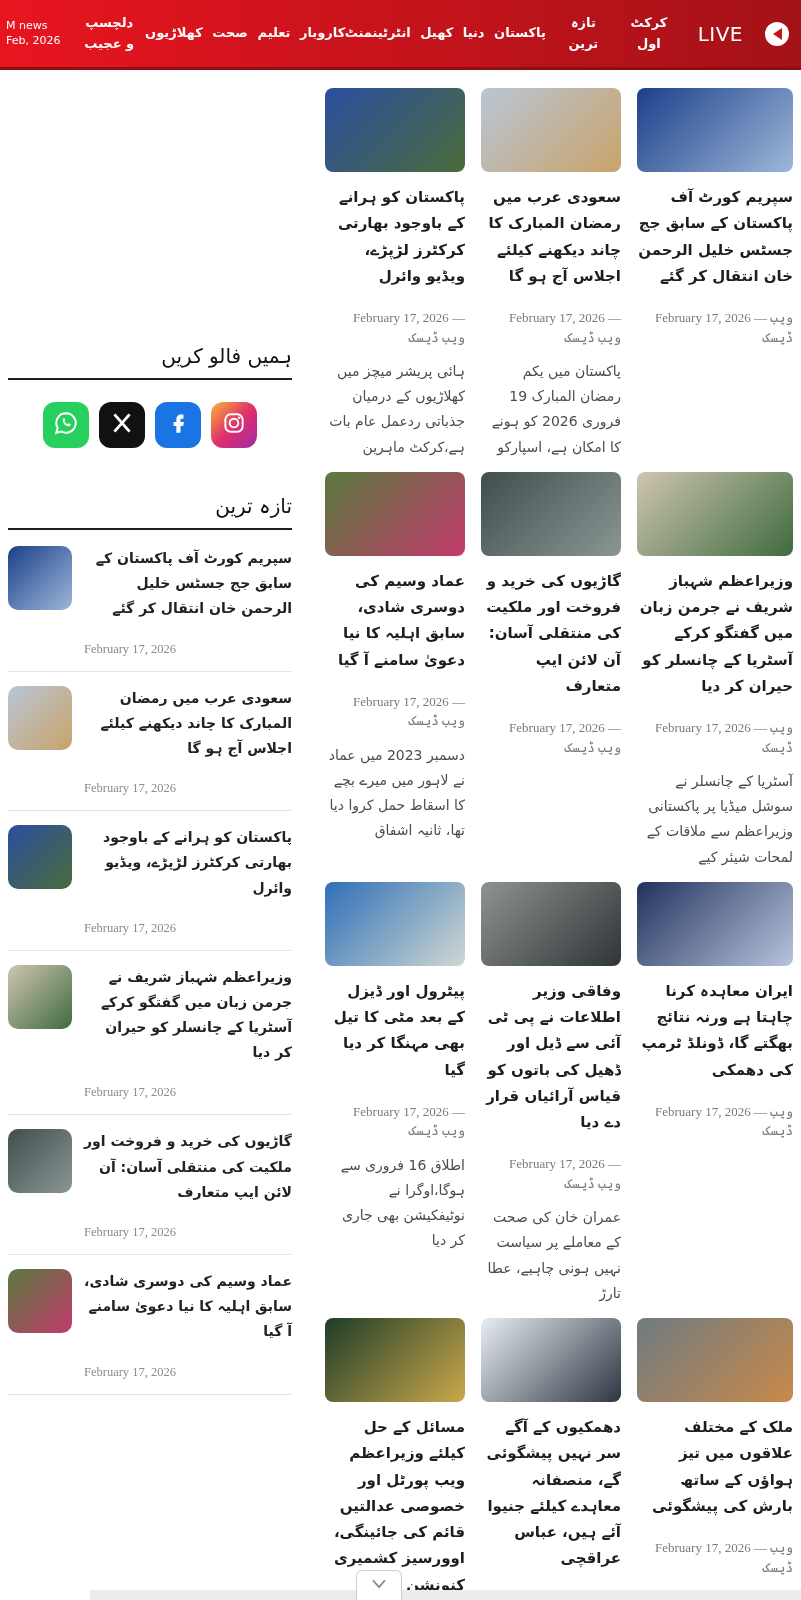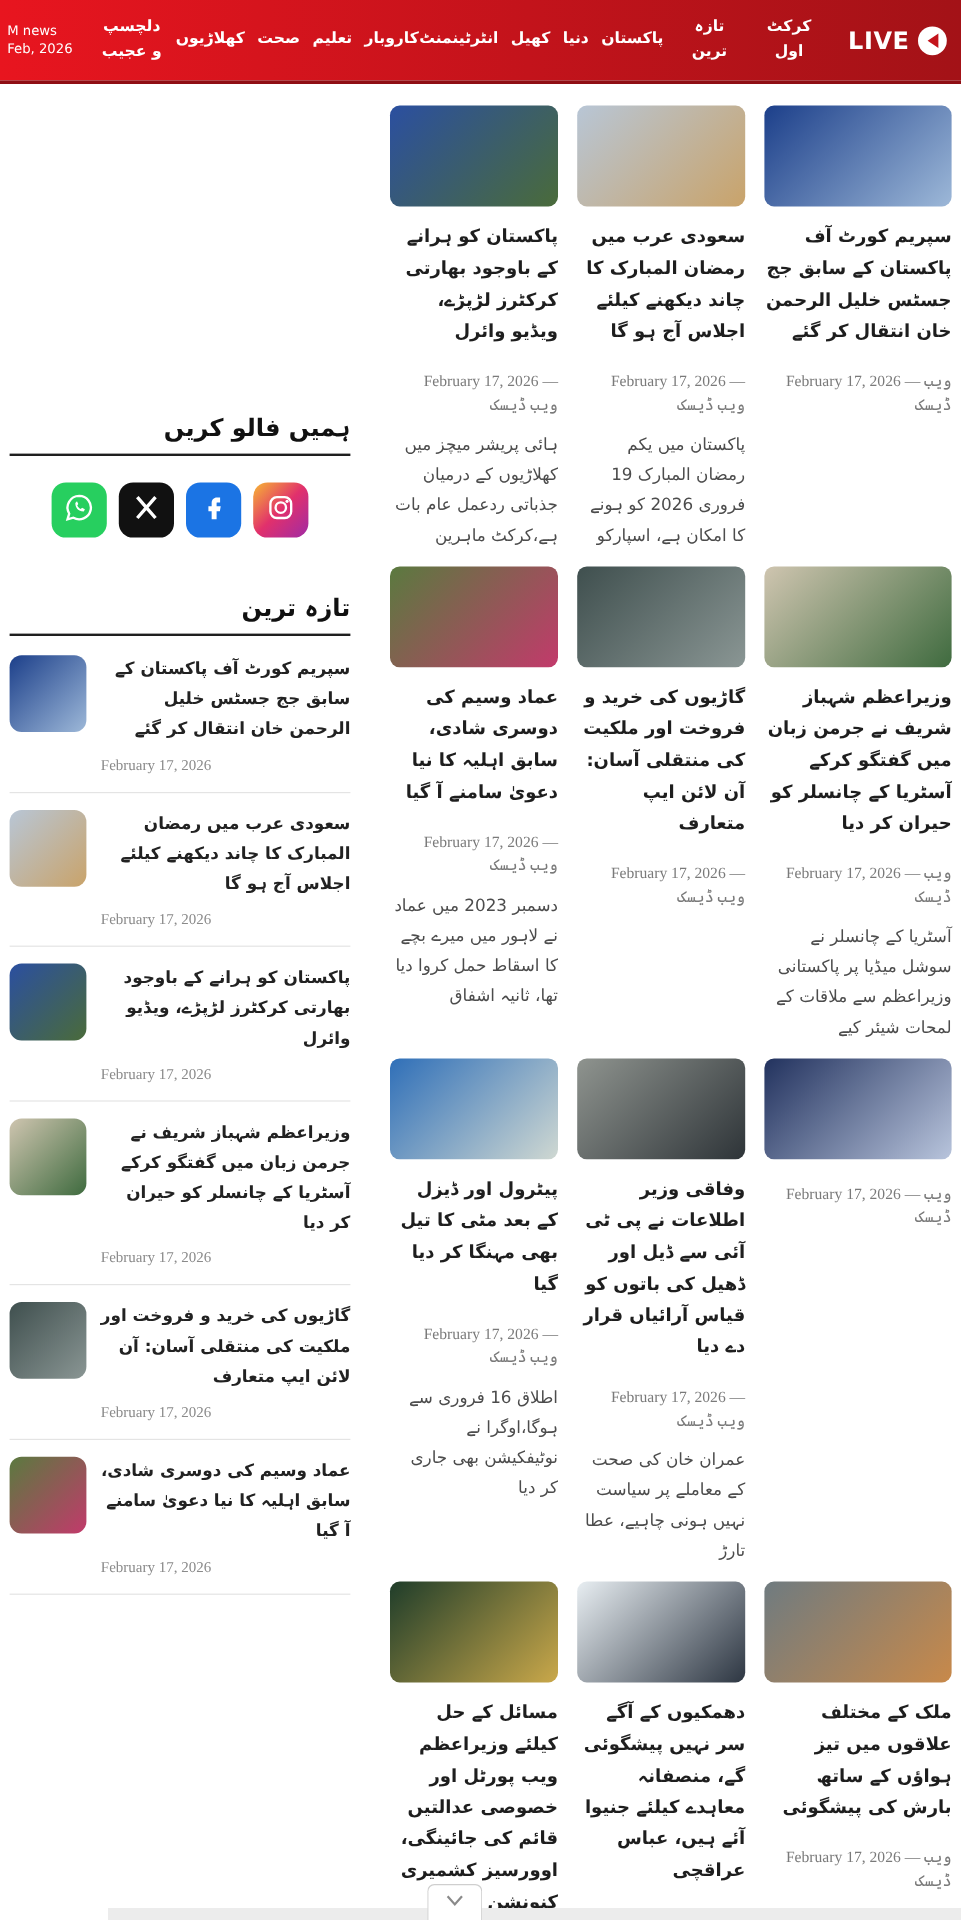--- a/index.html
+++ b/index.html
@@ -7,22 +7,22 @@
               font-family:"DejaVu Sans", sans-serif; }
   .page { position:relative; width:801px; height:1600px; overflow:hidden; }
 
   
   header.topbar {
     height:70px; width:100%;
     background:linear-gradient(90deg,#e8151f 0%,#c3131b 55%,#a31217 100%);
     border-bottom:3px solid #8f0e14;
     display:flex; align-items:center; padding:0 12px; gap:10px;
   }
-  .live-btn { display:flex; align-items:center; gap:7px; color:#fff;
-              font-weight:bold; font-size:20px; letter-spacing:.5px; cursor:pointer; flex:0 0 auto; }
+  .live-btn { display:flex; align-items:center; gap:22px; color:#fff;
+              font-weight:normal; font-size:20px; letter-spacing:.5px; cursor:pointer; flex:0 0 auto; }
   .play-circle { width:24px; height:24px; border-radius:50%; background:#fff; position:relative; display:inline-block; }
   .play-circle::after { content:""; position:absolute; top:6px; right:7px;
     border-top:6px solid transparent; border-bottom:6px solid transparent; border-right:9px solid #c3131b; }
   nav.mainnav { flex:1; display:flex; align-items:center; justify-content:space-around; padding:0 6px; }
   .nav-item { color:#fff; font-size:13px; font-weight:bold; text-align:center;
               max-width:56px; line-height:1.55; cursor:pointer; text-decoration:none; }
   .logo { color:#fff; font-size:11px; line-height:1.3; text-align:left; direction:ltr;
           margin-left:-6px; white-space:nowrap; flex:0 0 auto; }
 
   
@@ -35,33 +35,33 @@
   .card-img { width:100%; height:84px; border-radius:8px; background:#ccc; }
   .card-title { font-size:15px; font-weight:bold; color:#1e1e1e; line-height:1.75;
                 margin-top:12px; text-align:right; cursor:pointer; }
   .card-meta { direction:ltr; text-align:right; font-family:"Liberation Serif", serif;
                font-size:13px; color:#7a7a7a; line-height:1.5; margin-top:19px; padding-left:14px; }
   .card-excerpt { font-size:14px; color:#4c4c4c; line-height:1.8; margin-top:12px; text-align:right; }
   .card-excerpt:empty { display:none; }
 
   
   aside.sidebar { width:284px; margin-top:256px; flex:0 0 auto; }
-  .side-heading { font-size:20px; font-weight:bold; color:#111; text-align:right;
+  .side-heading { font-size:20px; font-weight:normal; color:#111; text-align:right;
                   padding-bottom:10px; border-bottom:2px solid #1f1f1f; }
   .social-row { display:flex; justify-content:center; gap:10px; margin-top:22px; direction:ltr; }
   .social-btn { width:46px; height:46px; border-radius:12px; display:flex;
                 align-items:center; justify-content:center; cursor:pointer; }
   .social-btn svg { width:26px; height:26px; }
   .latest-wrap { margin-top:46px; }
   .side-list { margin-top:2px; }
   .side-item { display:flex; gap:12px; padding:14px 0; border-bottom:1px solid #e4e4e4; align-items:flex-start; }
   .side-text { flex:1; }
   .side-title { font-size:14px; font-weight:bold; color:#222; line-height:1.8; text-align:right; cursor:pointer; }
   .side-date { font-family:"Liberation Serif", serif; font-size:12.5px; color:#8a8a8a;
-               margin-top:9px; text-align:left; direction:ltr; }
+               margin-top:20px; text-align:left; direction:ltr; }
   .side-thumb { width:64px; height:64px; border-radius:10px; flex:0 0 auto; background:#ccc; }
 
   
   .bottom-strip { position:absolute; bottom:0; right:0; left:90px; height:10px; background:#ececec; }
   .scroll-btn { position:absolute; bottom:0; left:356px; width:46px; height:30px;
                 background:#fff; border:1px solid #cfcfcf; border-bottom:none;
                 border-radius:6px 6px 0 0; display:flex; align-items:center; justify-content:center; cursor:pointer; }
   .scroll-btn svg { width:18px; height:14px; }
 </style>
 </head>
@@ -141,20 +141,21 @@
 
   <article class="card">
     <div class="card-img" style="background: linear-gradient(135deg, rgb(90, 122, 63), rgb(194, 58, 107));"></div>
     <h3 class="card-title">عماد وسیم کی دوسری شادی، سابق اہلیہ کا نیا دعویٰ سامنے آ گیا</h3>
     <div class="card-meta">February 17, 2026 — ویب ڈیسک</div>
     <p class="card-excerpt">دسمبر 2023 میں عماد نے لاہور میں میرے بچے کا اسقاط حمل کروا دیا تھا، ثانیہ اشفاق</p>
   </article>
 
   <article class="card">
     <div class="card-img" style="background: linear-gradient(135deg, rgb(34, 50, 94), rgb(184, 196, 220));"></div>
+    <h3 class="card-title">ایران معاہدہ کرنا چاہتا ہے ورنہ نتائج بھگتے گا، ڈونلڈ ٹرمپ کی دھمکی</h3>
     <div class="card-meta">February 17, 2026 — ویب ڈیسک</div>
   </article>
 
   <article class="card">
     <div class="card-img" style="background: linear-gradient(135deg, rgb(143, 148, 143), rgb(46, 52, 56));"></div>
     <h3 class="card-title">وفاقی وزیر اطلاعات نے پی ٹی آئی سے ڈیل اور ڈھیل کی باتوں کو قیاس آرائیاں قرار دے دیا</h3>
     <div class="card-meta">February 17, 2026 — ویب ڈیسک</div>
     <p class="card-excerpt">عمران خان کی صحت کے معاملے پر سیاست نہیں ہونی چاہیے، عطا تارڑ</p>
   </article>
 

